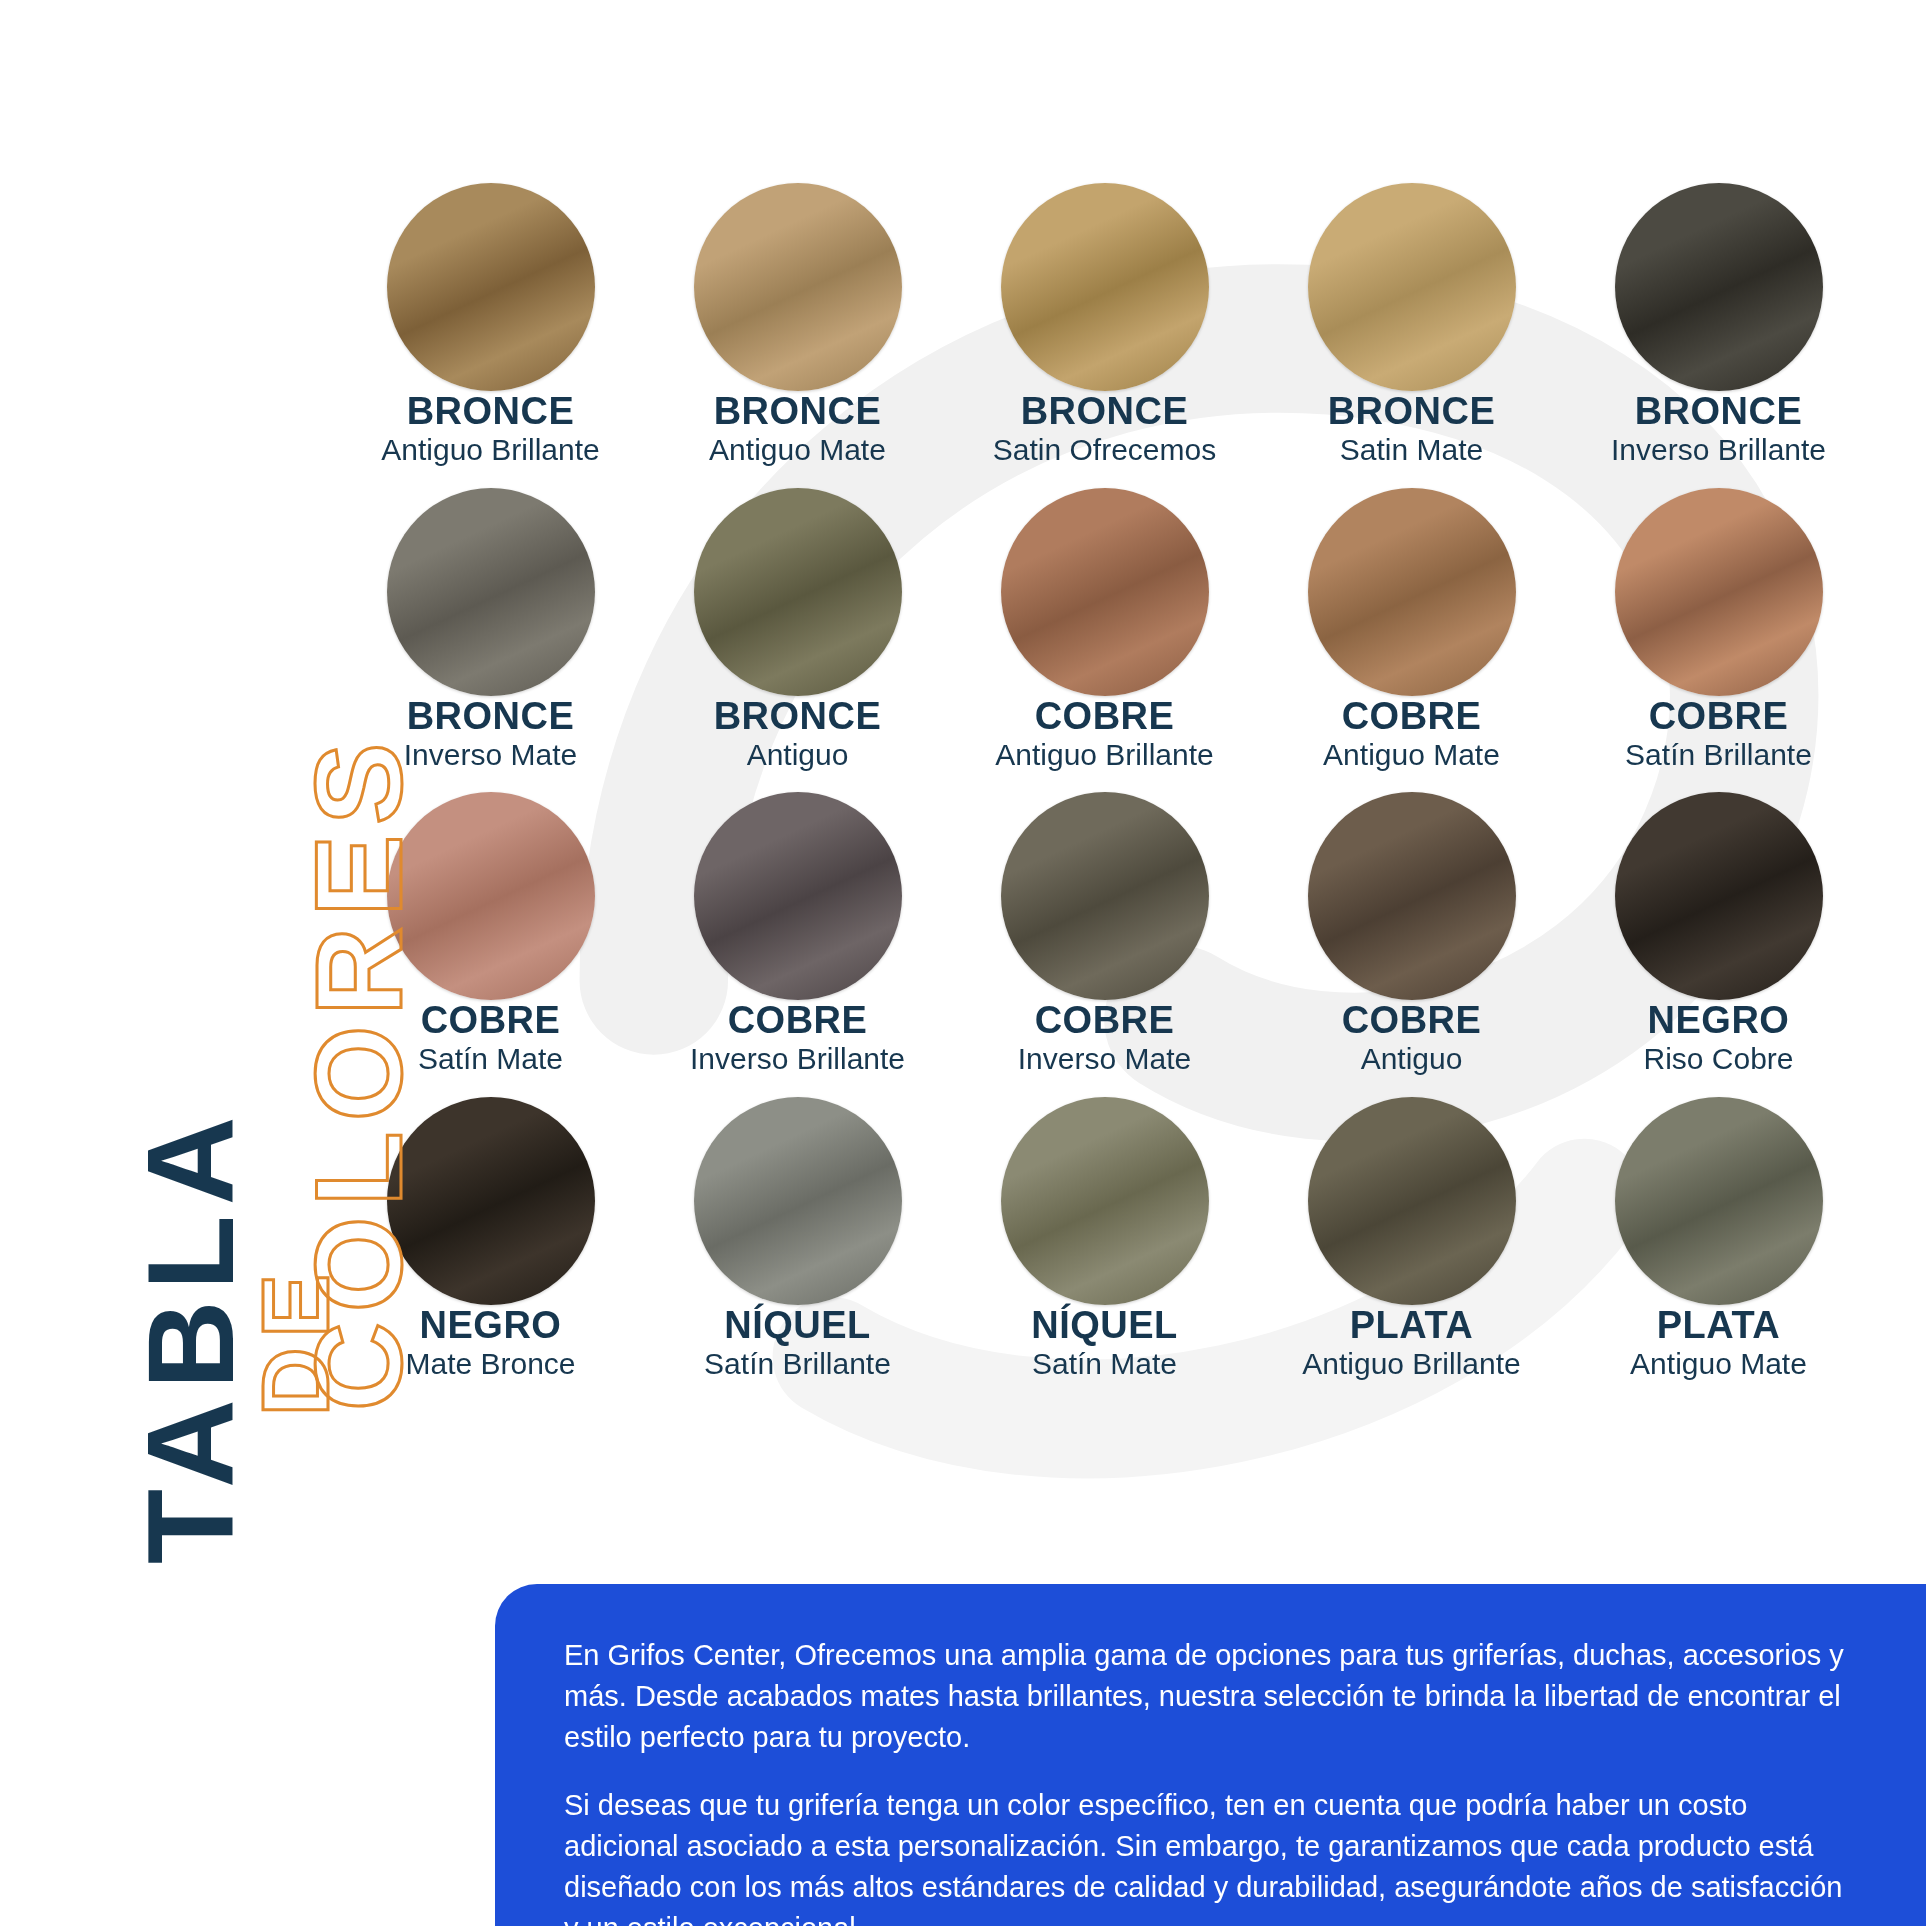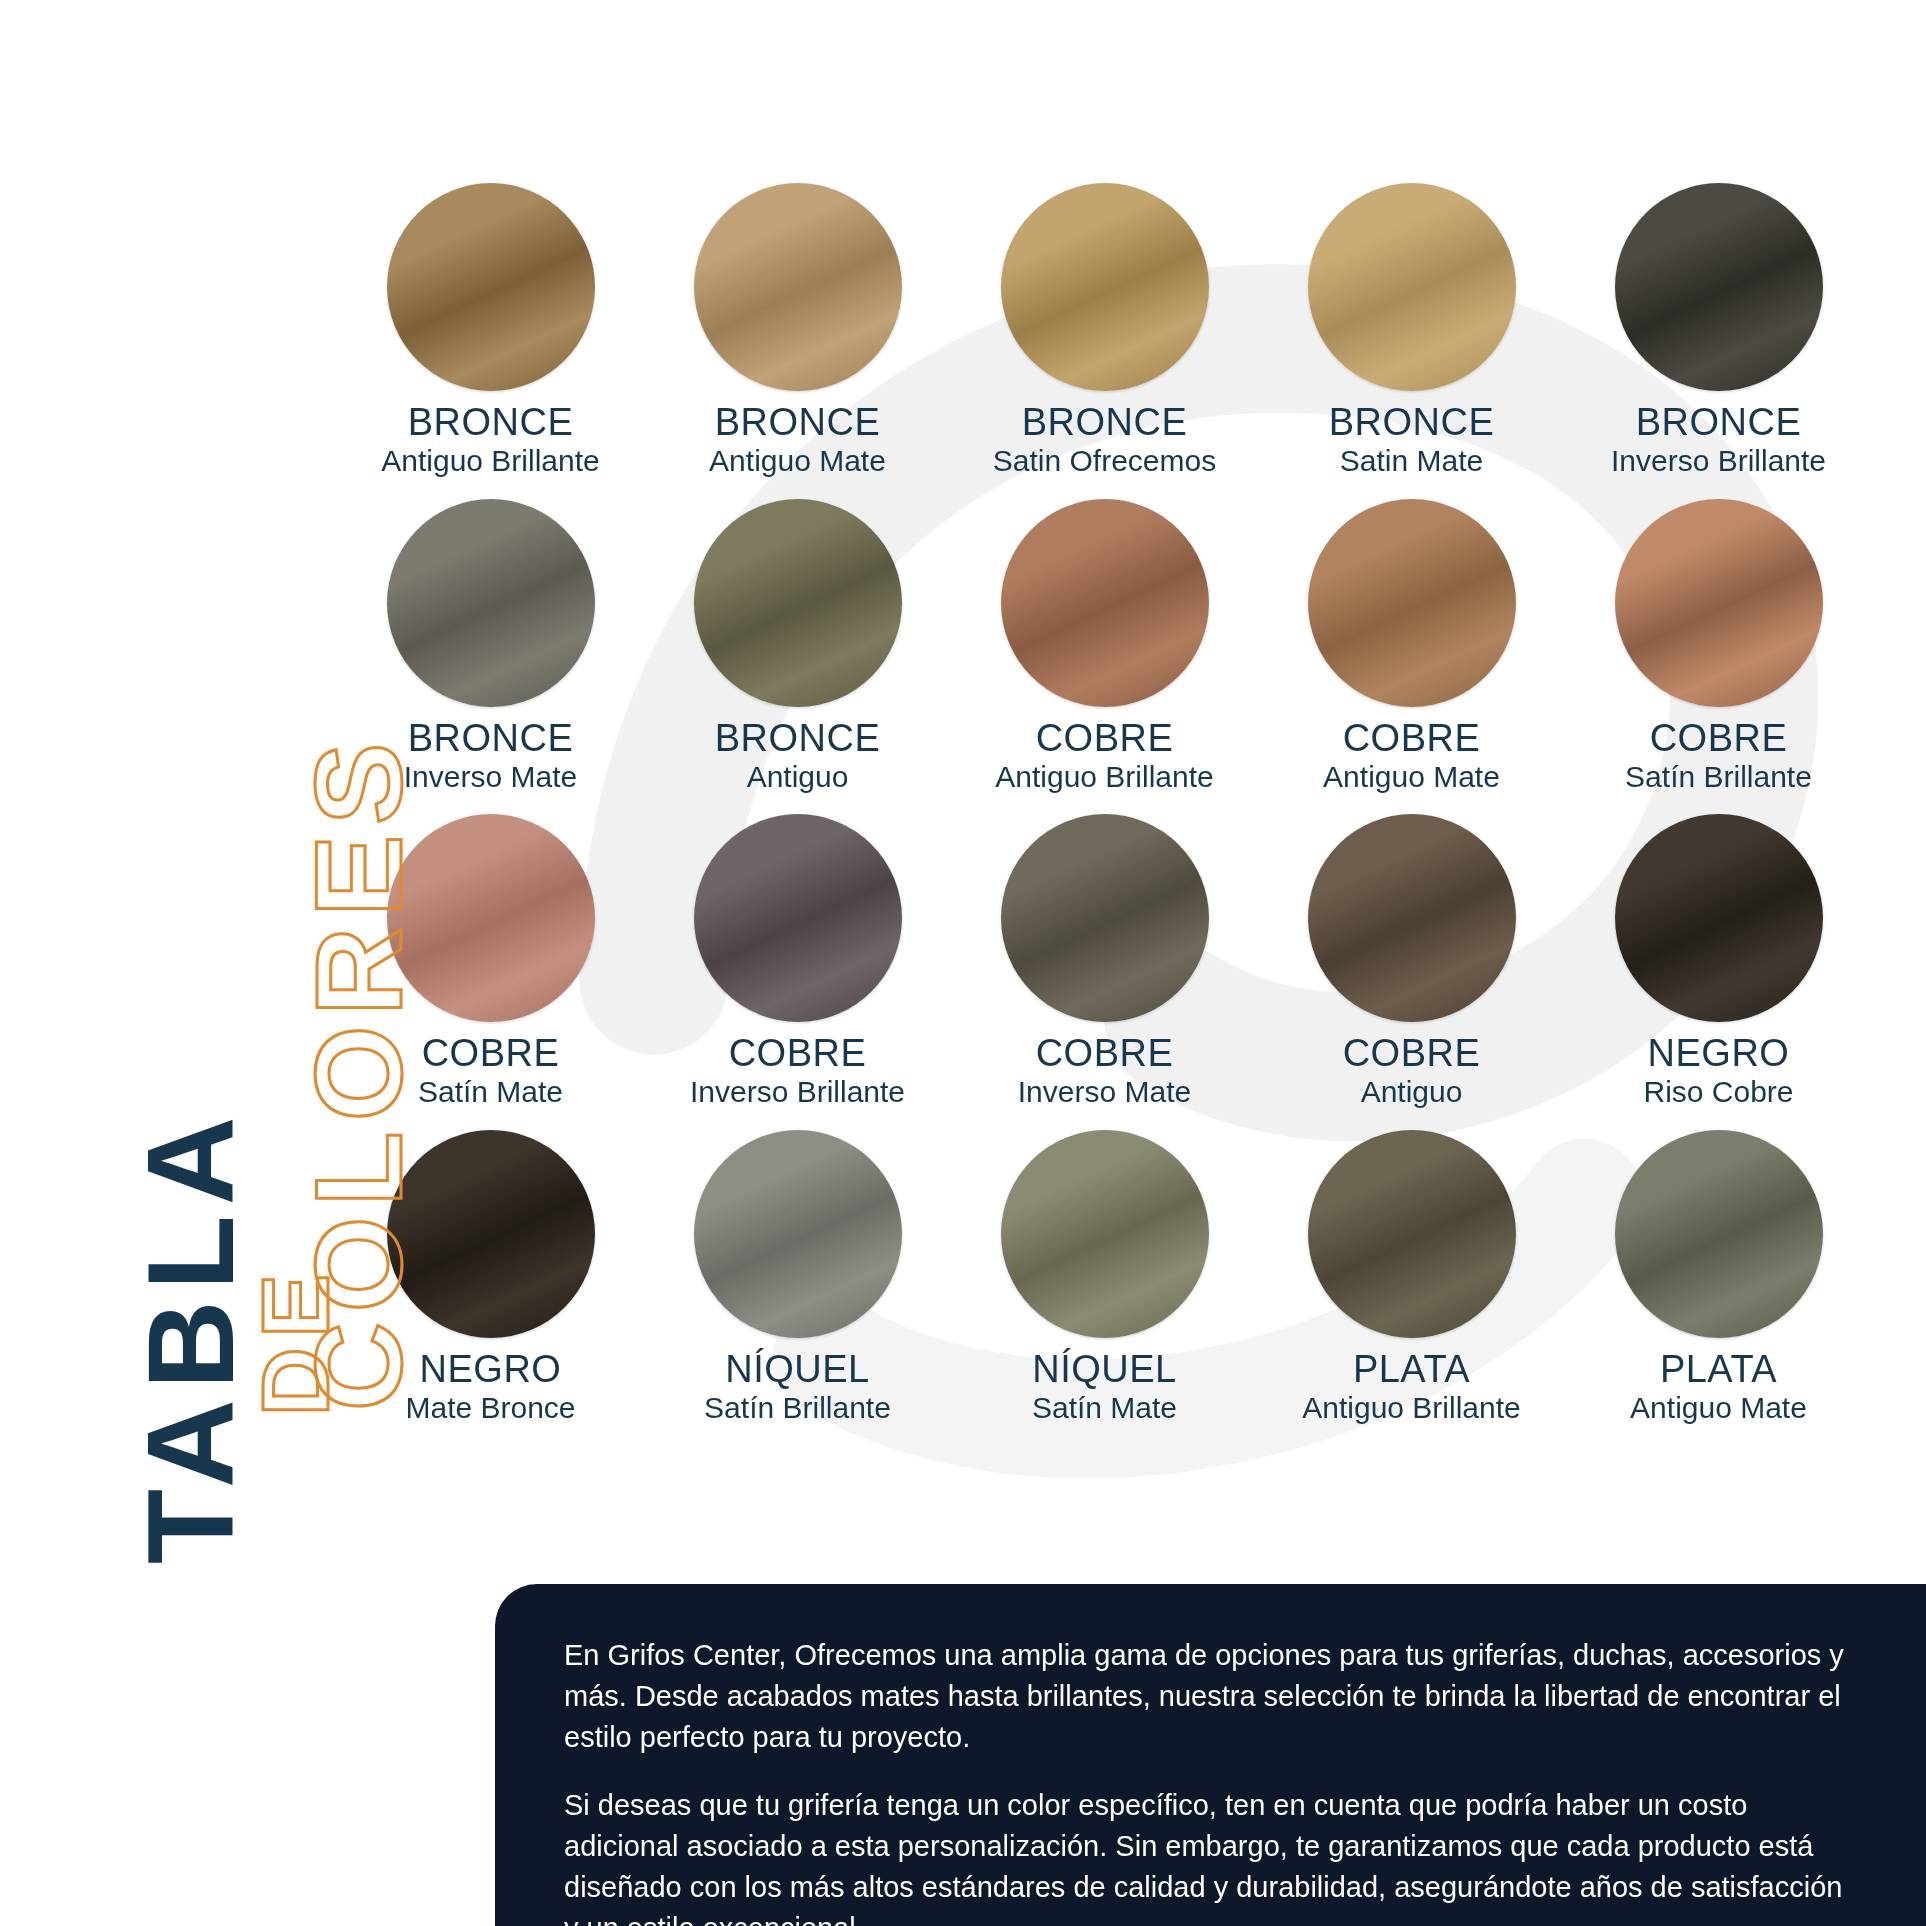--- a/index.html
+++ b/index.html
@@ -89,44 +89,44 @@
     flex-direction: column;
     align-items: center;
   }
   .swatch {
     width: 208px;
     height: 208px;
     border-radius: 50%;
     box-shadow: 0 1px 3px rgba(0,0,0,.18);
   }
   .cell-name {
-    margin-top: 12px;
+    margin-top: 1px;
     font-size: 38px;
-    font-weight: normal;
+    font-weight: bold;
     color: #17374f;
     letter-spacing: 0.5px;
     line-height: 1.0;
     text-align: right;
   }
   .cell-sub {
     margin-top: 4px;
     font-size: 30px;
     color: #17374f;
     line-height: 1.05;
     text-align: left;
   }
 
   
   .note-panel {
     position: absolute;
     left: 495px;
     top: 1584px;
     width: 1432px;
     height: 343px;
-    background: #0f172a;
+    background: #1d4ed8;
     border-top-left-radius: 42px;
     color: #ffffff;
     box-sizing: border-box;
     padding: 51px 69px 0 69px;
     z-index: 4;
   }
   .note-p {
     font-size: 29px;
     line-height: 1.42;
     margin: 0 0 26px 0;

